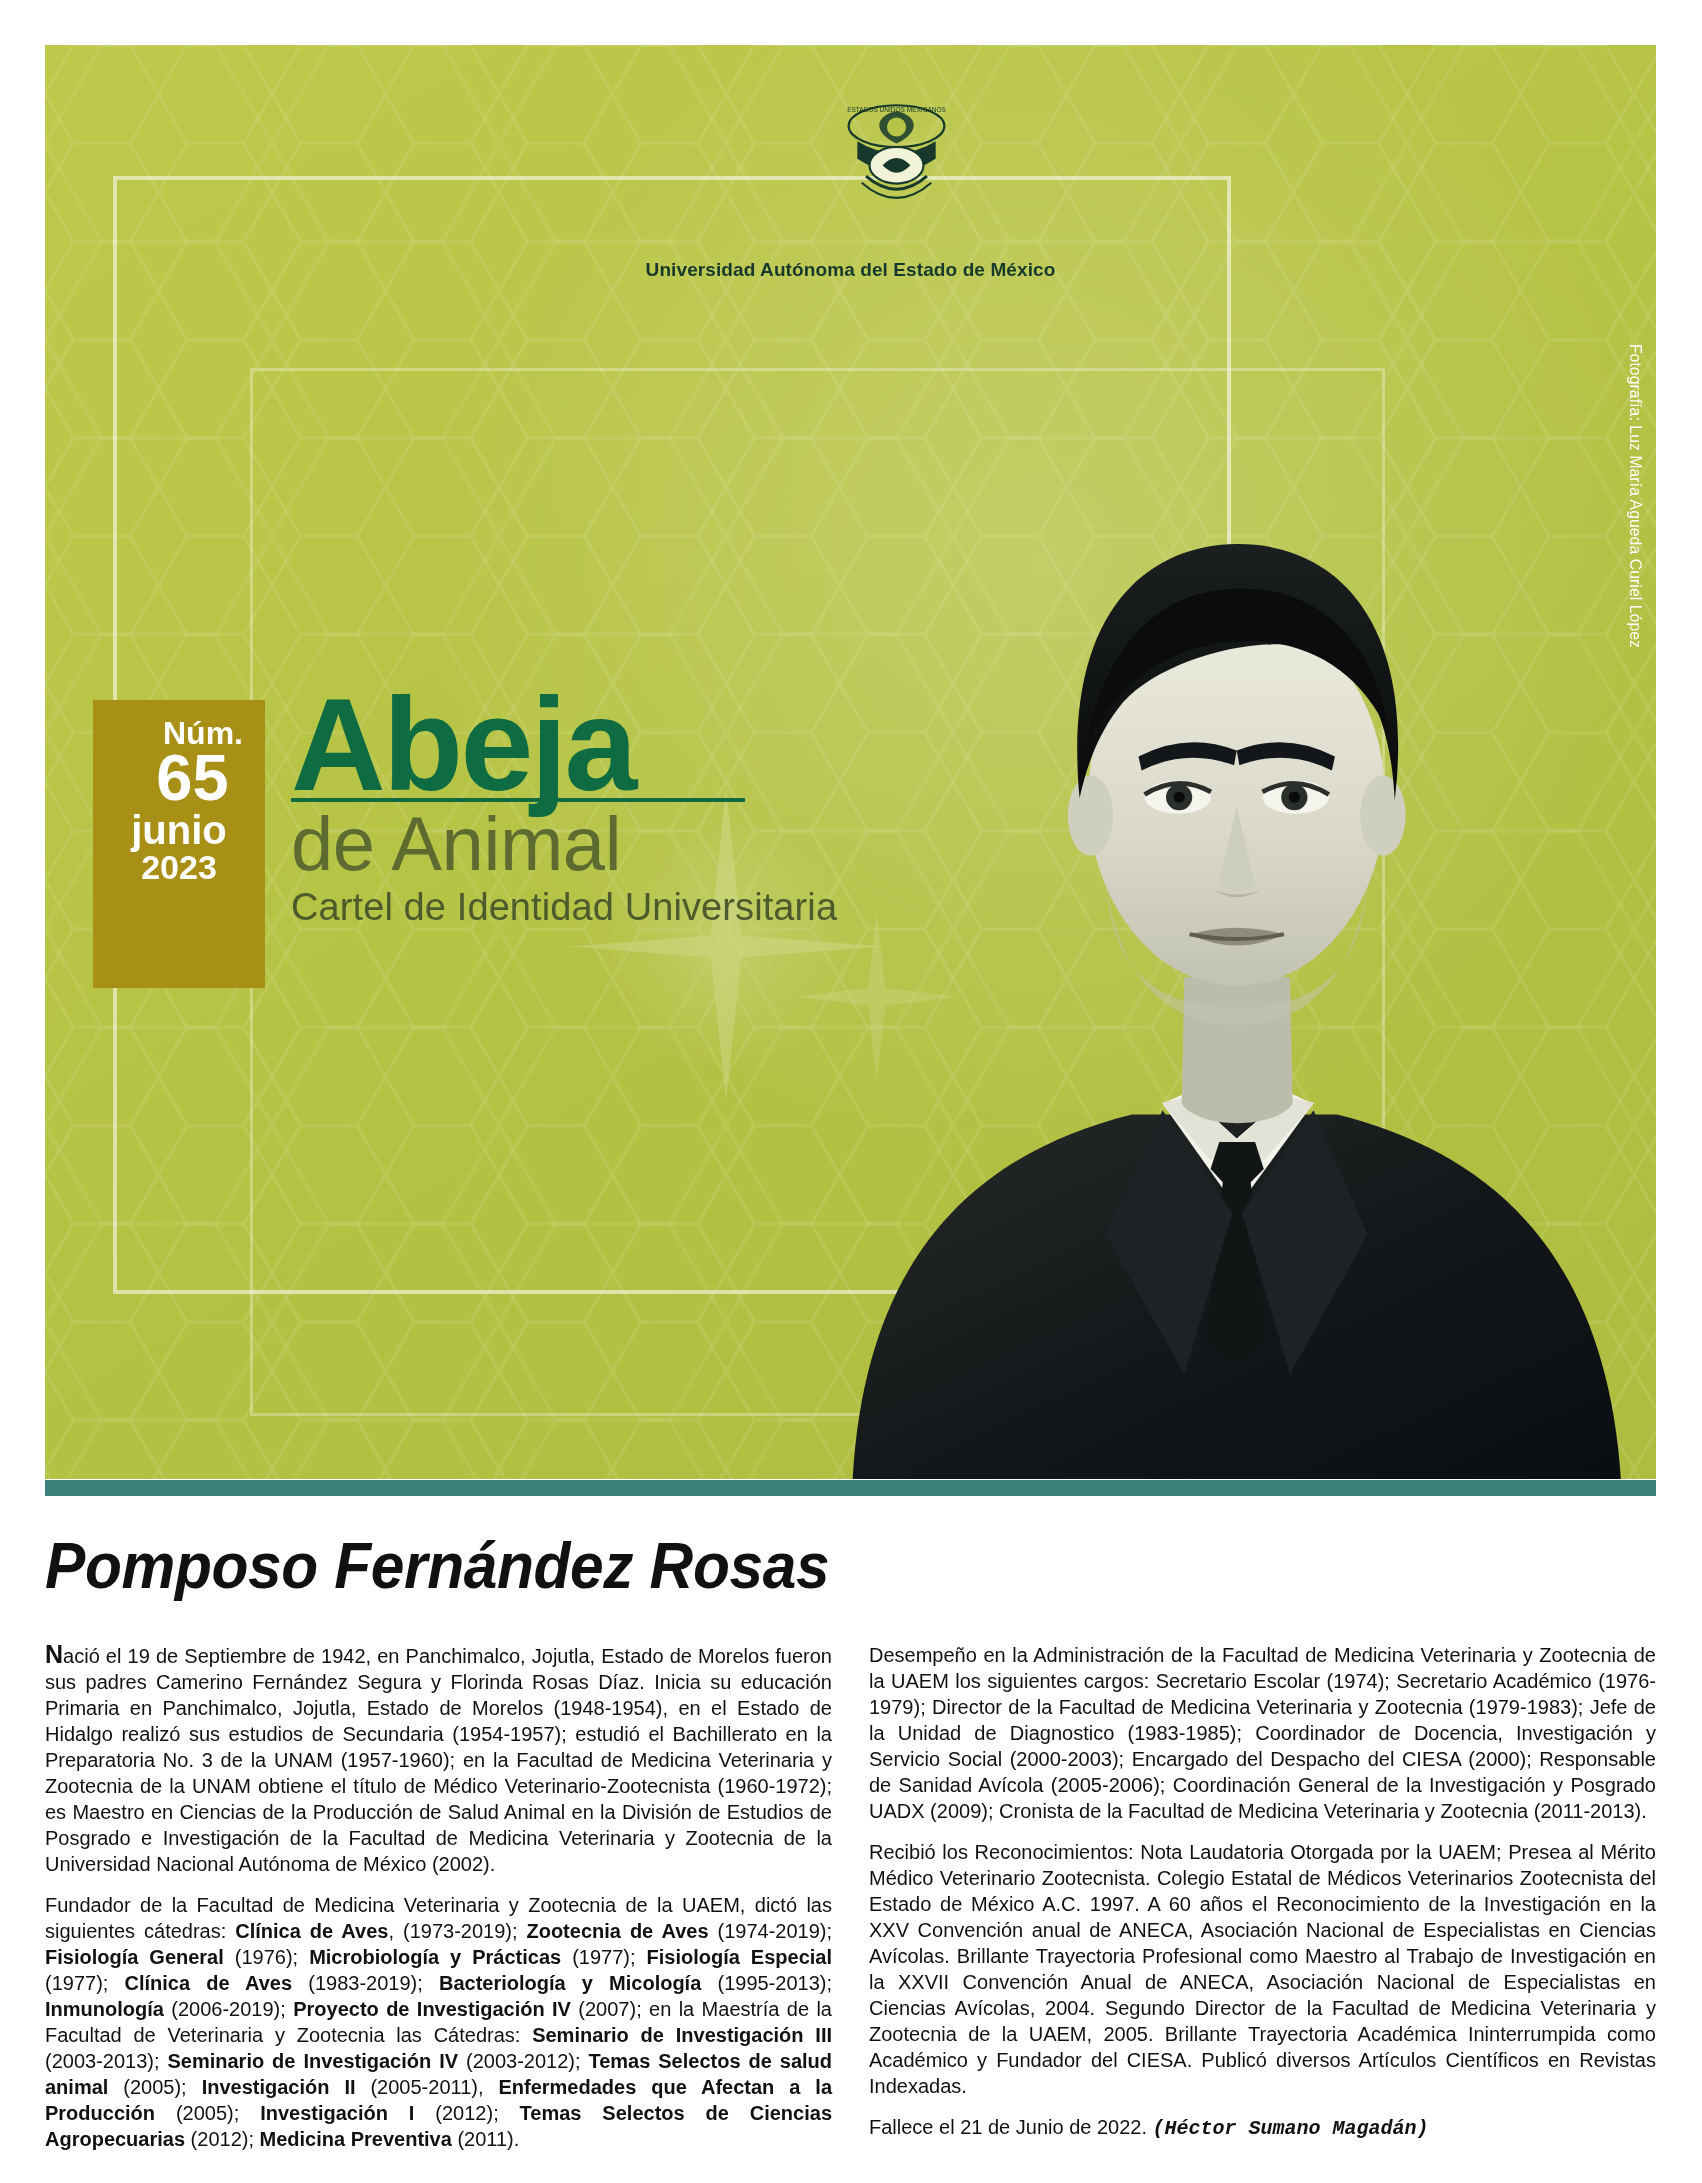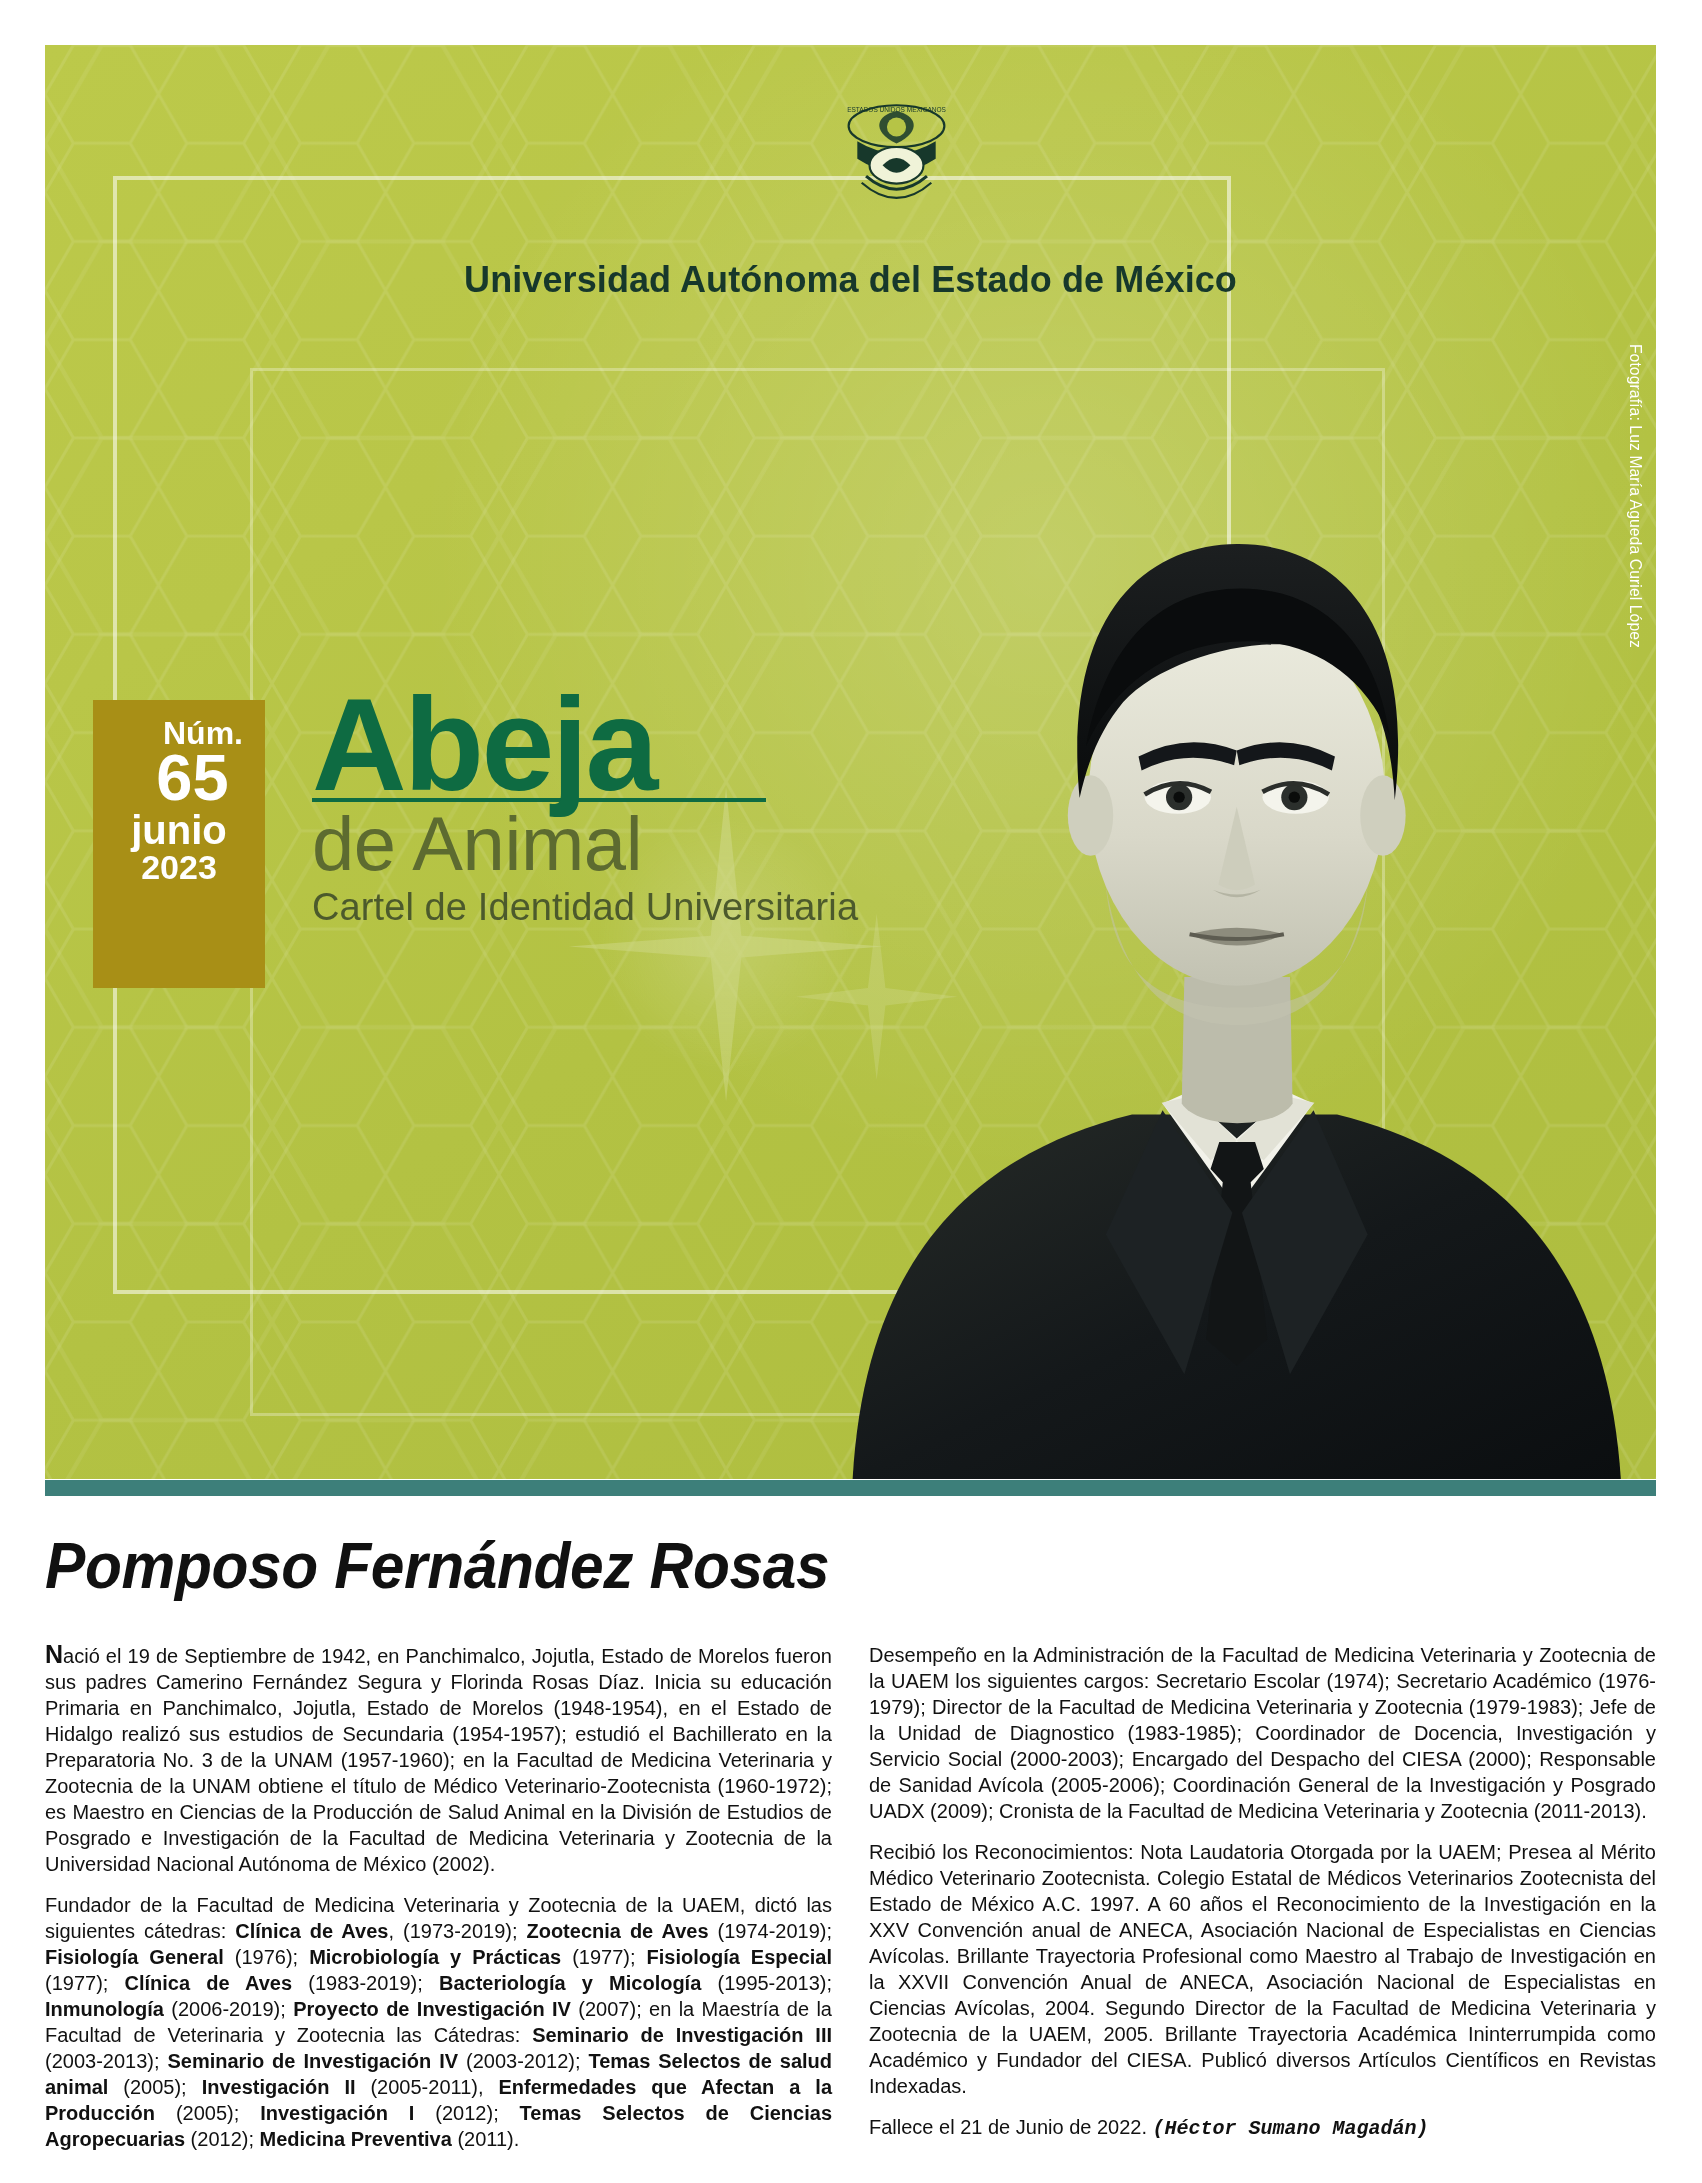--- a/index.html
+++ b/index.html
@@ -61,21 +61,21 @@
     top:55px;
     width:175px;
     height:111px;
   }
   .univ-name{
     position:absolute;
     top:214px;
     left:0;
     width:1611px;
     text-align:center;
-    font-size:36px;
+    font-size:19px;
     font-weight:bold;
     color:#17382b;
     letter-spacing:0.1px;
   }
 
   
   .photo-wrap{
     position:absolute;
     right:0;
     bottom:0;
@@ -111,21 +111,21 @@
     box-sizing:border-box;
     padding-top:16.6px;
   }
   .issue-box .lbl{font-size:32px;font-weight:bold;line-height:1.02;padding-left:48px;}
   .issue-box .num{font-size:65px;font-weight:bold;line-height:.96;margin-top:-2.6px;padding-left:27px;}
   .issue-box .month{font-size:40px;font-weight:bold;line-height:1.0;margin-top:1px;}
   .issue-box .year{font-size:34px;font-weight:bold;line-height:1.0;}
 
   .mast{
     position:absolute;
-    left:267px;
+    left:246px;
     top:642px;
     width:699px;
   }
   .mast .title{
     font-size:131px;
     font-weight:bold;
     color:#0e6b42;
     line-height:.88;
     letter-spacing:-2.6px;
   }

